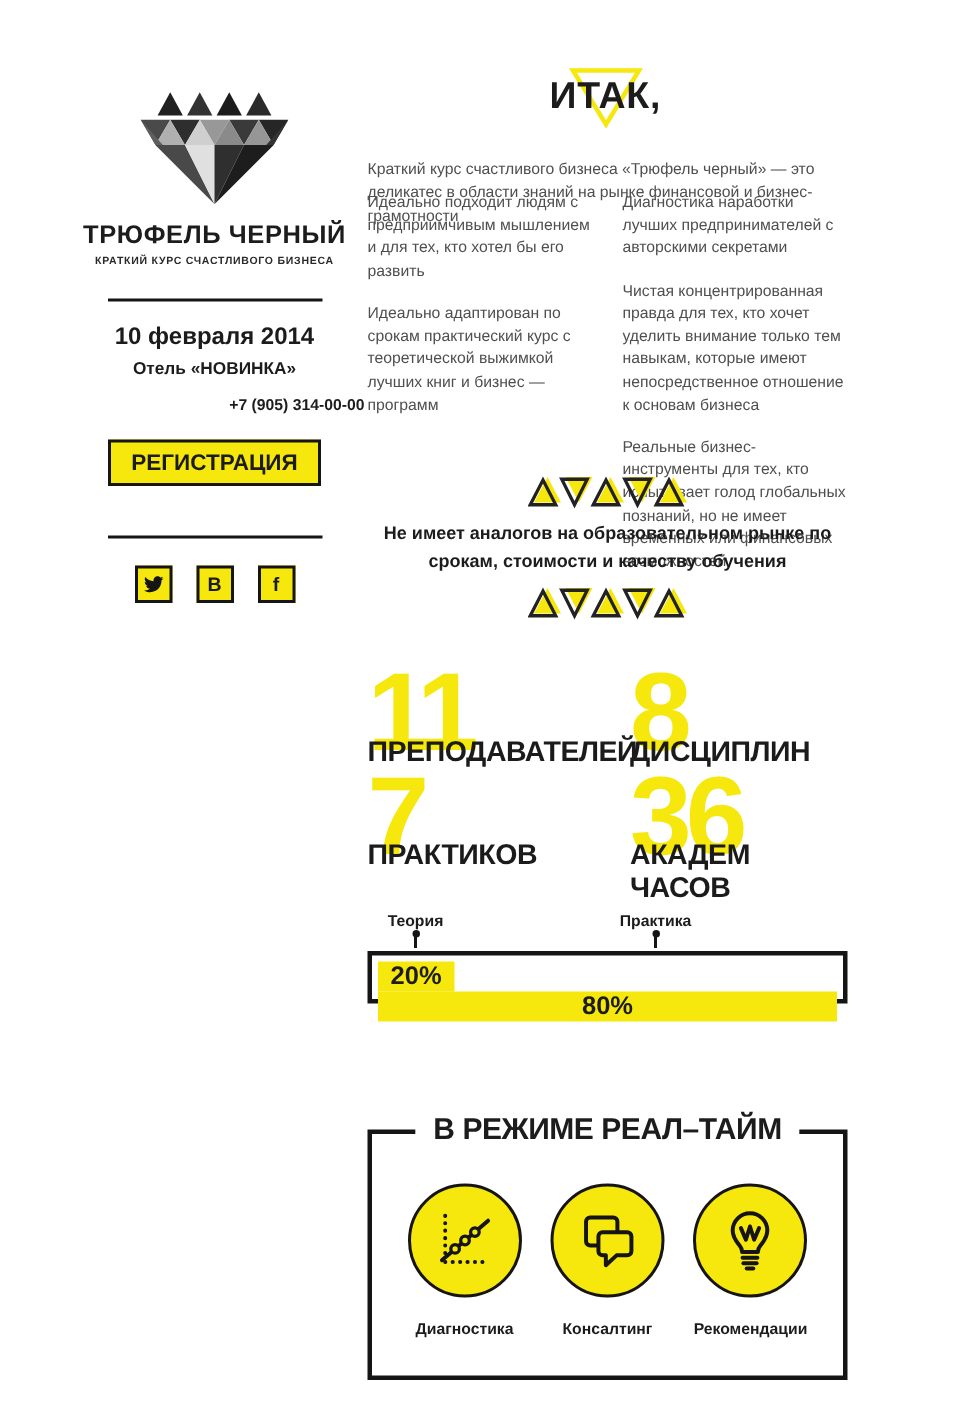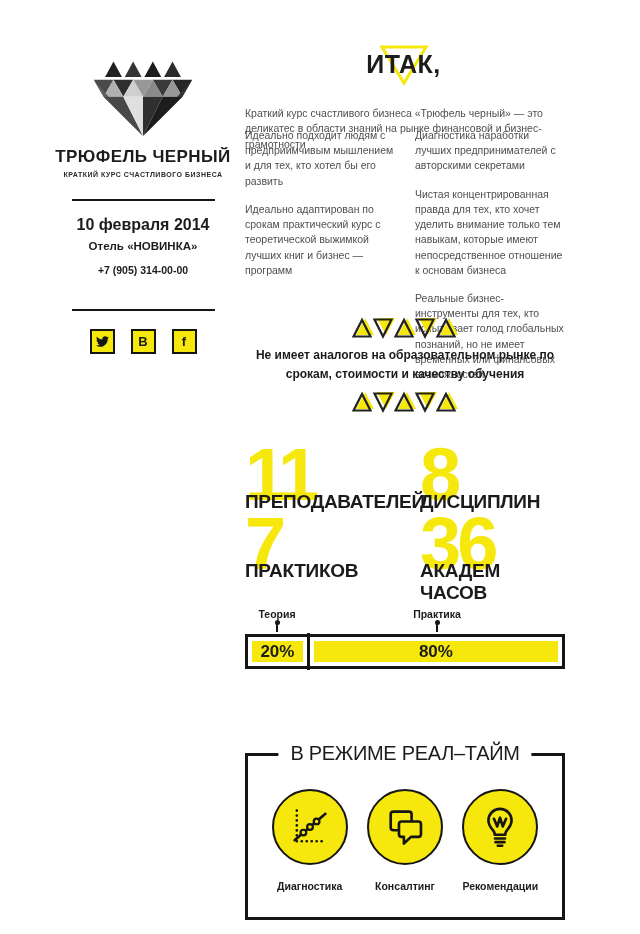--- a/index.html
+++ b/index.html
@@ -10,21 +10,21 @@
   :root{--yellow:#f6e70c;--ink:#151515;--gray:#4f4f4f;}
 
   
   .sidebar{position:absolute;left:43px;top:40px;width:200px;text-align:center;}
   .logo{margin:20px auto 0;display:block;}
   .brand-title{font-size:17px;font-weight:bold;letter-spacing:.4px;margin-top:8px;}
   .brand-sub{font-size:7px;font-weight:bold;letter-spacing:.5px;color:#2a2a2a;margin-top:4px;}
   .rule{width:143px;border:none;border-top:2px solid var(--ink);margin:21px auto 0;}
   .event-date{font-size:16px;font-weight:bold;margin-top:15px;}
   .event-venue{font-size:11.5px;font-weight:bold;margin-top:6px;}
-  .event-phone{font-size:10.5px;font-weight:bold;margin-top:12px;}
+  .event-phone{font-size:10.5px;font-weight:bold;margin-top:12px;text-align:right;}
   .register-btn{
     width:142px;height:31px;margin:17px auto 0;background:var(--yellow);
     border:2.5px solid var(--ink);display:flex;align-items:center;justify-content:center;
     font-size:15px;font-weight:bold;cursor:pointer;box-sizing:border-box;
   }
   .social-row{display:flex;justify-content:center;gap:16px;margin-top:18px;}
   .social-btn{
     width:25px;height:25px;background:var(--yellow);border:2px solid var(--ink);
     display:flex;align-items:center;justify-content:center;box-sizing:border-box;
     font-weight:bold;font-size:13px;cursor:pointer;line-height:1;
@@ -52,31 +52,31 @@
     grid-template-columns:175px 145px;}
   .stat-number{font-size:74px;line-height:.84;font-weight:bold;color:var(--yellow);letter-spacing:-4px;}
   .stat-label{position:relative;margin-top:-15px;font-size:19px;font-weight:bold;letter-spacing:-.3px;color:#1b1b1b;}
 
   .ratio{position:absolute;top:608px;left:0;width:320px;}
   .ratio-labels{position:relative;height:14px;}
   .ratio-label{position:absolute;transform:translateX(-50%);font-size:10.5px;font-weight:bold;white-space:nowrap;}
   .ratio-pins{position:relative;height:12px;}
   .pin{position:absolute;transform:translateX(-50%);width:2px;height:8px;background:var(--ink);top:2px;}
   .pin::before{content:'';position:absolute;top:-4px;left:-1.5px;width:5px;height:5px;border-radius:50%;background:var(--ink);}
-  .bar{border:3px solid var(--ink);height:35px;display:flex;background:#fff;box-sizing:border-box;}
+  .bar{border:3px solid var(--ink);height:35px;display:flex;background:#fff;box-sizing:border-box;flex-direction:column;}
   .bar-seg{margin:4px;background:var(--yellow);display:flex;align-items:center;justify-content:center;
     font-size:17px;font-weight:bold;}
   .bar-seg.theory{width:calc(20% - 12px);flex:none;}
   .bar-seg.practice{flex:1;}
   .bar-divider{width:3px;background:var(--ink);margin:-4px 0;flex:none;}
 
   .realtime{position:absolute;top:753px;left:0;width:320px;height:167px;
     border:3px solid var(--ink);box-sizing:border-box;}
   .realtime-title{position:absolute;top:-14px;left:50%;transform:translateX(-50%);
-    background:#fff;padding:0 12px;font-size:20px;font-weight:normal;letter-spacing:-.3px;white-space:nowrap;}
+    background:#fff;padding:0 12px;font-size:20px;font-weight:bold;letter-spacing:-.3px;white-space:nowrap;}
   .realtime-items{display:flex;justify-content:space-between;padding:33px 14px 0;}
   .rt-item{width:100px;text-align:center;}
   .rt-circle{width:76px;height:76px;border:2.5px solid var(--ink);border-radius:50%;
     background:var(--yellow);display:flex;align-items:center;justify-content:center;
     margin:0 auto;box-sizing:border-box;}
   .rt-label{margin-top:15px;font-size:10.5px;font-weight:bold;}
 </style>
 </head>
 <body>
 
@@ -101,20 +101,21 @@
     <polygon points="46,52 74,52 74,108" fill="#e0e0e0"></polygon>
     <polygon points="74,52 102,52 74,108" fill="#2f2f2f"></polygon>
     <polygon points="102,52 130,52 74,108" fill="#1d1d1d"></polygon>
   </svg>
   <div class="brand-title">ТРЮФЕЛЬ ЧЕРНЫЙ</div>
   <div class="brand-sub">КРАТКИЙ КУРС СЧАСТЛИВОГО БИЗНЕСА</div>
   <hr class="rule">
   <div class="event-date">10 февраля 2014</div>
   <div class="event-venue">Отель «НОВИНКА»</div>
   <div class="event-phone">+7 (905) 314-00-00</div>
+  <div class="register-btn">РЕГИСТРАЦИЯ</div>
   <hr class="rule" style="margin-top:33px;">
   <div class="social-row">
     <div class="social-btn">
       <svg width="13" height="13" viewBox="0 0 24 24">
         <path fill="#151515" d="M23.954 4.569c-.885.389-1.83.654-2.825.775 1.014-.611 1.794-1.574 2.163-2.723-.951.555-2.005.959-3.127 1.184-.896-.959-2.173-1.559-3.591-1.559-2.717 0-4.92 2.203-4.92 4.917 0 .39.045.765.127 1.124C7.691 8.094 4.066 6.13 1.64 3.161c-.427.722-.666 1.561-.666 2.475 0 1.71.87 3.213 2.188 4.096-.807-.026-1.566-.248-2.228-.616v.061c0 2.385 1.693 4.374 3.946 4.827-.413.111-.849.171-1.296.171-.314 0-.615-.03-.916-.086.631 1.953 2.445 3.377 4.604 3.417-1.68 1.319-3.809 2.105-6.102 2.105-.39 0-.779-.023-1.17-.067 2.189 1.394 4.768 2.209 7.557 2.209 9.054 0 13.999-7.496 13.999-13.986 0-.209 0-.42-.015-.63.961-.689 1.8-1.56 2.46-2.548l-.047-.02z"></path>
       </svg>
     </div>
     <div class="social-btn">В</div>
     <div class="social-btn">f</div>
   </div>

